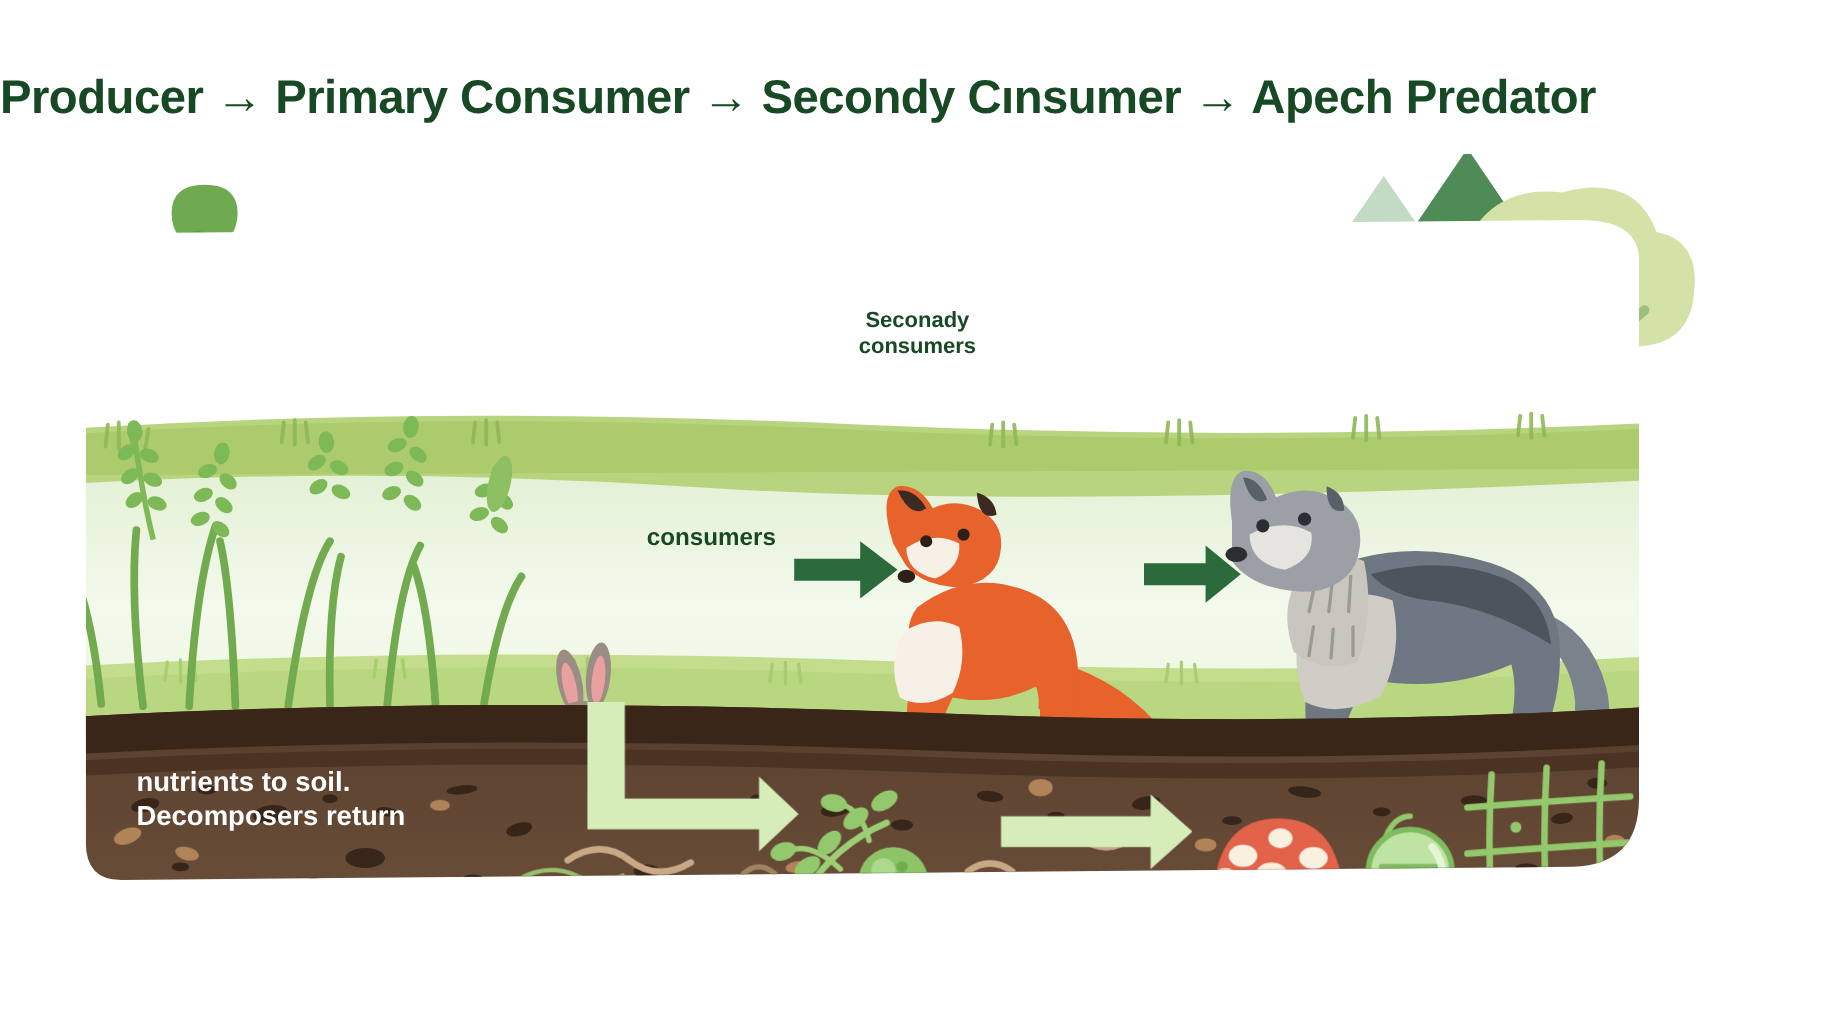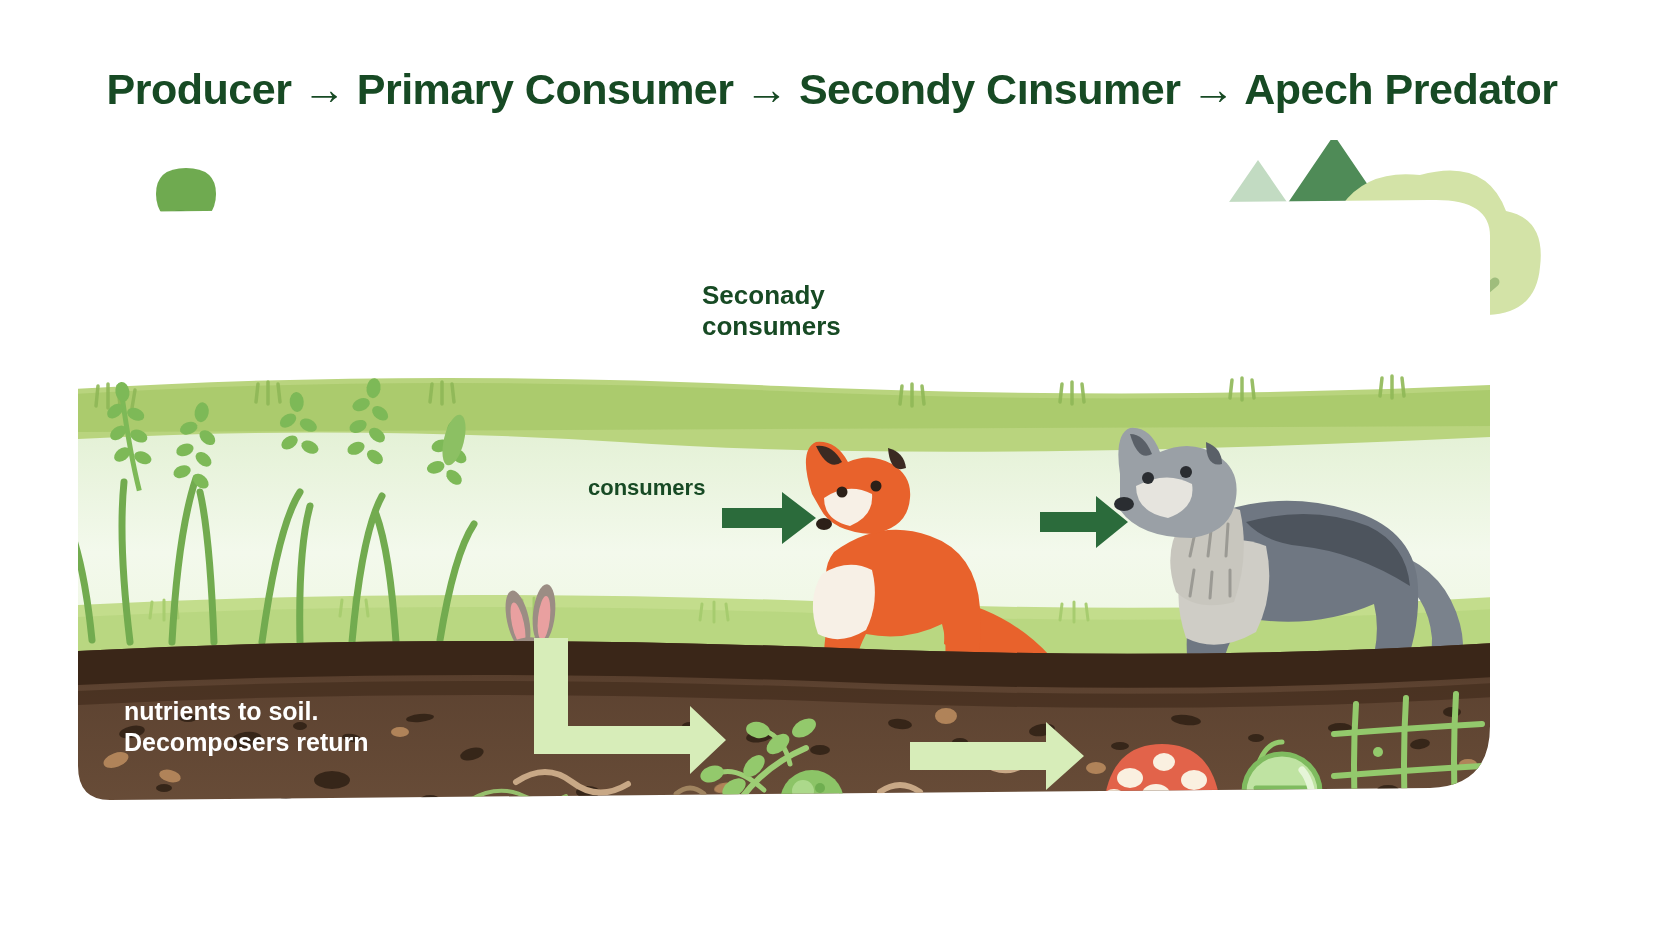--- a/index.html
+++ b/index.html
@@ -20,21 +20,21 @@
     height: 928px;
     background: #ffffff;
   }
 
   
   .title-bar {
     position: absolute;
     top: 66px;
     left: 0;
     width: 1664px;
-    text-align: center;
+    text-align: left;
     white-space: nowrap;
   }
   .title-text {
     display: inline-block;
     font-family: "Liberation Sans", sans-serif;
     font-weight: bold;
     font-size: 43px;
     letter-spacing: -0.5px;
     color: #174a24;
     line-height: 1.1;
@@ -52,24 +52,24 @@
 
   
   .label {
     position: absolute;
     font-family: "Liberation Sans", sans-serif;
     font-weight: bold;
     color: #174a24;
     line-height: 1.18;
   }
   #label-secondary {
-    left: 702px;
+    left: 744px;
     top: 280px;
-    font-size: 26px;
-    text-align: left;
+    font-size: 20px;
+    text-align: center;
     width: 180px;
   }
   #label-consumers {
     left: 588px;
     top: 475px;
     font-size: 22px;
   }
   #label-decomposers {
     left: 124px;
     top: 696px;

